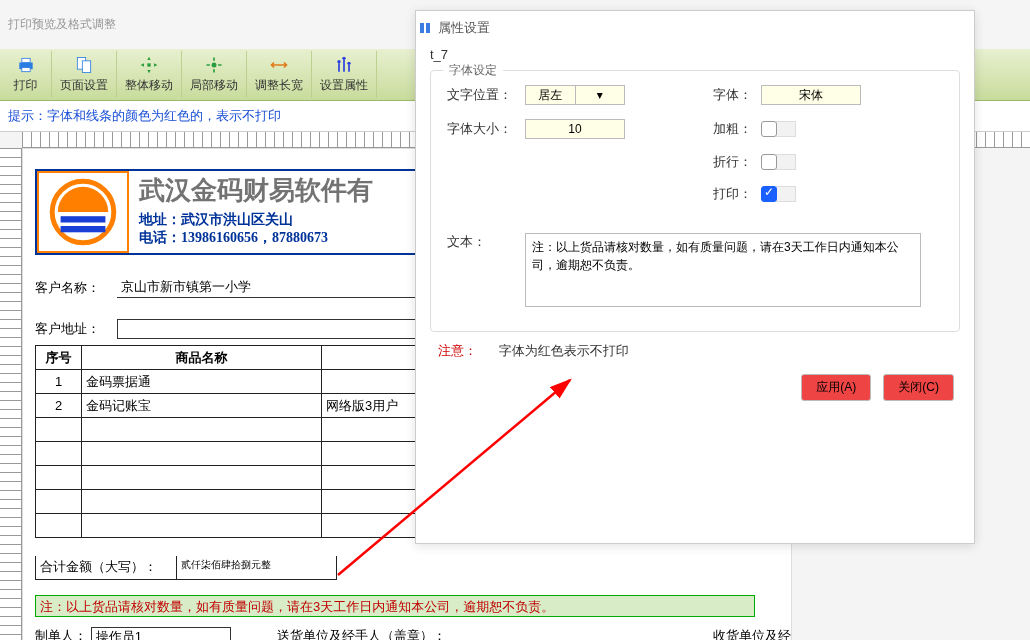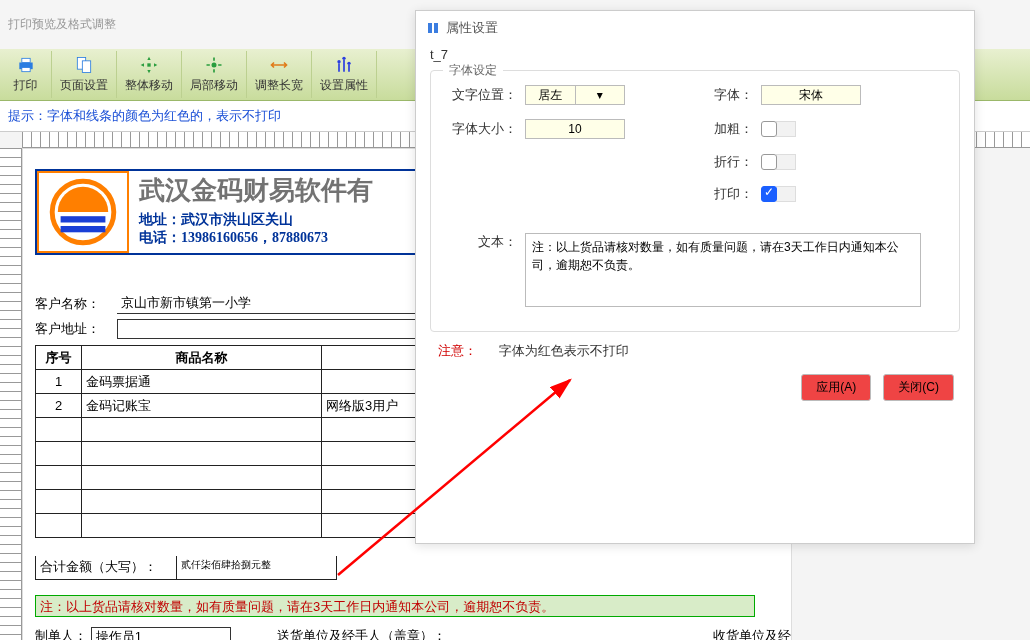--- a/index.html
+++ b/index.html
@@ -28,21 +28,21 @@
     .logo { width: 92px; height: 82px; border: 2px solid #ff7f00; margin: 0; display: flex; align-items: center; justify-content: center; }
     .logo svg { width: 70px; height: 70px; }
     .company-text { padding: 2px 10px; font-family: SimSun, serif; }
     .company-name { font-size: 26px; font-weight: bold; color: #737373; margin-bottom: 3px; }
     .company-line { font-size: 14px; font-weight: bold; color: #003399; }
 
     
     .cust-row { position: absolute; left: 12px; display: flex; align-items: center; font-size: 13px; }
     .cust-row .lbl { width: 82px; }
     .cust-row .val { border-bottom: 1px solid #333; height: 20px; padding: 0 4px; }
-    .row1 { top: 145px; }
+    .row1 { top: 129px; }
     .row2 { top: 170px; }
     .row2 .box { border: 1px solid #333; height: 20px; width: 680px; }
 
     
     .main-table { position: absolute; left: 12px; top: 196px; border-collapse: collapse; width: 760px; }
     .main-table td, .main-table th { border: 1px solid #222; height: 24px; font-size: 13px; padding: 1px 4px; text-align: center; }
     .main-table .left { text-align: left; }
 
     
     .total-row { position: absolute; left: 12px; top: 407px; display: flex; align-items: center; width: 760px; }
@@ -54,26 +54,26 @@
 
     
     .bottom-row { position: absolute; top: 478px; font-size: 13px; }
     .bottom-row.r1 { left: 12px; }
     .bottom-row.r2 { left: 254px; }
     .bottom-row.r3 { left: 690px; }
     .bottom-row .ibox { display: inline-block; width: 140px; height: 20px; border: 1px solid #333; vertical-align: middle; padding: 0 4px; }
 
     
     .dialog { position: absolute; top: 10px; left: 415px; width: 560px; height: 534px; background: #fff; border: 1px solid #ccc; box-shadow: 0 2px 10px rgba(0,0,0,0.12); }
-    .dlg-title { padding: 8px 10px; font-size: 13px; color: #555; border-bottom: 0; display: flex; align-items: center; gap: 6px; }
+    .dlg-title { padding: 8px 2px; font-size: 13px; color: #555; border-bottom: 0; display: flex; align-items: center; gap: 6px; }
     .dlg-sub { padding: 2px 14px 8px; font-size: 13px; color: #333; }
     .fieldset { margin: 0 14px 10px; border: 1px solid #ddd; border-radius: 4px; padding: 14px 16px 10px; position: relative; }
     .fieldset-legend { position: absolute; top: -9px; left: 12px; background: #fff; padding: 0 6px; font-size: 12px; color: #666; }
     .frow { display: flex; align-items: center; margin-bottom: 14px; }
-    .frow .flbl { width: 78px; text-align: right; padding-right: 8px; font-size: 13px; color: #333; }
+    .frow .flbl { width: 78px; padding-right: 8px; font-size: 13px; color: #333; }
     .frow .fctrl { }
     .combo { display: inline-flex; align-items: center; border: 1px solid #bbb; background: #ffffe8; height: 20px; width: 100px; }
     .combo span { flex: 1; text-align: center; font-size: 12px; }
     .combo .arrow { width: 18px; height: 18px; border-left: 1px solid #bbb; display: flex; align-items:center; justify-content:center; }
     .txtbox { border: 1px solid #bbb; background: #ffffe8; height: 20px; width: 100px; text-align: center; font-size: 12px; display: inline-flex; align-items:center; justify-content:center; }
     .right-col { margin-left: 88px; display: inline-flex; align-items: center; }
     .right-col .flbl { width: 48px; }
     .chk { width: 16px; height: 16px; border: 1px solid #999; border-radius: 3px; display: inline-block; position: relative; }
     .chk.on { background: #1a5fff; border-color: #1a5fff; }
     .chk.on::after { content: "✓"; color: #fff; font-size: 12px; position: absolute; left: 2px; top: -2px; }

